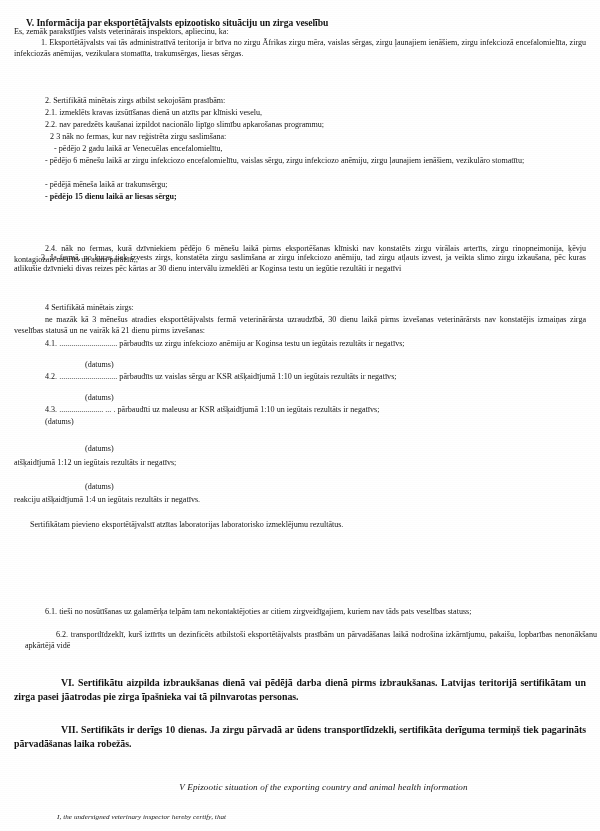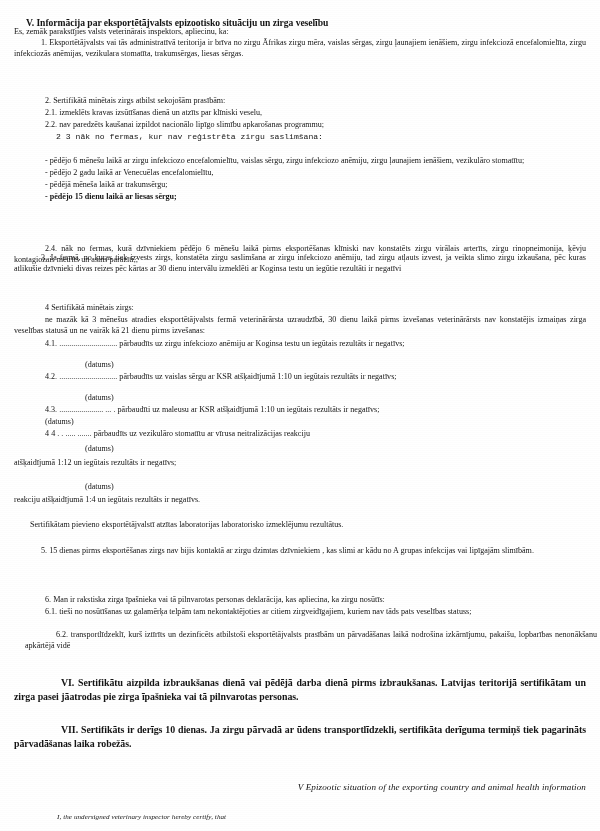--- a/index.html
+++ b/index.html
@@ -51,21 +51,21 @@
     font-size: 9.9px;
     line-height: 13.6px;
     text-align: left;
     letter-spacing: -0.05px;
   }
 
   .ital {
     font-style: italic;
     font-size: 9.1px;
     line-height: 12px;
-    text-align: right;
+    text-align: center;
     letter-spacing: 0.1px;
   }
   .ital-sm {
     font-style: italic;
     font-size: 7.1px;
     line-height: 10px;
     text-align: left;
     letter-spacing: 0.05px;
   }
 
@@ -93,23 +93,23 @@
   <div class="blk nojust" style="left:14px; top:26px; width:572px;">Es, zemāk parakstījies valsts veterinārais inspektors, apliecinu, ka:</div>
 
   <div class="blk ind" style="left:14px; top:37px; width:572px;">1. Eksportētājvalsts vai tās administratīvā teritorija ir brīva no zirgu Āfrikas zirgu mēra, vaislas sērgas, zirgu ļaunajiem ienāšiem, zirgu infekciozā encefalomielīta, zirgu infekciozās anēmijas, vezikulara stomatīta, trakumsērgas, liesas sērgas.</div>
 
   <div class="blk nojust" style="left:45px; top:95px; width:541px;">2. Sertifikātā minētais zirgs atbilst sekojošām prasībām:</div>
 
   <div class="blk nojust" style="left:45px; top:107px; width:541px;">2.1. izmeklēts kravas izsūtīšanas dienā un atzīts par klīniski veselu,</div>
 
   <div class="blk nojust" style="left:45px; top:119px; width:541px;">2.2. nav paredzēts kaušanai izpildot nacionālo lipīgo slimību apkarošanas programmu;</div>
 
-  <div class="blk nojust" style="left:56px; top:131px; width:541px;font-family:Liberation Mono, monospace;">2 3  nāk no fermas, kur nav reģistrēta zirgu saslimšana:</div>
+  <div class="blk nojust" style="left:50px; top:131px; width:541px;">2 3  nāk no fermas, kur nav reģistrēta zirgu saslimšana:</div>
 
-  <div class="blk nojust" style="left:45px; top:143px; width:541px;margin-top:24px;">- pēdējo 2 gadu laikā ar Venecuēlas encefalomielītu,</div>
+  <div class="blk nojust" style="left:54px; top:143px; width:541px;">- pēdējo 2 gadu laikā ar Venecuēlas encefalomielītu,</div>
 
   <div class="blk" style="left:14px; top:155px; width:572px; text-indent:31px;">- pēdējo 6 mēnešu laikā ar zirgu infekciozo encefalomielītu, vaislas sērgu, zirgu infekciozo anēmiju, zirgu ļaunajiem ienāšiem, vezikulāro stomatītu;</div>
 
   <div class="blk nojust" style="left:45px; top:179px; width:541px;">- pēdējā mēneša laikā ar trakumsērgu;</div>
 
   <div class="blk nojust" style="left:45px; top:191px; width:541px;font-weight:bold;">- pēdējo 15 dienu laikā ar liesas sērgu;</div>
 
   <div class="blk" style="left:14px; top:203px; width:572px; text-indent:31px;margin-top:40px;">2.4. nāk no fermas, kurā dzīvniekiem pēdējo 6 mēnešu laikā pirms eksportēšanas klīniski nav konstatēts zirgu virālais arterīts, zirgu rinopneimonija, ķēvju kontagiozais metrīts un asins parazīti,;</div>
 
   <div class="blk ind" style="left:14px; top:252px; width:572px;">3. Ja fermā, no kuras tiek izvests zirgs, konstatēta zirgu saslimšana ar zirgu infekciozo anēmiju, tad zirgu atļauts izvest, ja veikta slimo zirgu izkaušana, pēc kuras atlikušie dzīvnieki divas reizes pēc kārtas ar 30 dienu intervālu izmeklēti ar Koginsa testu un iegūtie rezultāti ir negatīvi</div>
@@ -120,32 +120,29 @@
 
   <div class="blk" style="left:14px; top:338px; width:572px; text-indent:31px;">4.1. ............................. pārbaudīts uz zirgu infekciozo anēmiju ar Koginsa testu un iegūtais rezultāts ir negatīvs;</div>
   <div class="blk nojust" style="left:85px; top:359px; width:120px;">(datums)</div>
 
   <div class="blk" style="left:14px; top:371px; width:572px; text-indent:31px;">4.2. ............................. pārbaudīts uz vaislas sērgu ar KSR atšķaidījumā 1:10 un iegūtais rezultāts ir negatīvs;</div>
   <div class="blk nojust" style="left:85px; top:392px; width:120px;">(datums)</div>
 
   <div class="blk nojust" style="left:45px; top:404px; width:555px;">4.3. ......................   ...   . pārbaudīti uz maleusu ar KSR atšķaidījumā 1:10 un iegūtais rezultāts ir negatīvs;</div>
   <div class="blk nojust" style="left:45px; top:416px; width:120px;">(datums)</div>
 
-  <div class="blk nojust" style="left:45px; top:428px; width:541px;">4 4          .              .       .....  ....... pārbaudīts uz vezikulāro stomatītu ar vīrusa neitralizācijas reakciju</div>
   <div class="blk nojust" style="left:85px; top:443px; width:120px;">(datums)</div>
   <div class="blk nojust" style="left:14px; top:457px; width:572px;">atšķaidījumā 1:12 un iegūtais rezultāts ir negatīvs;</div>
 
   <div class="blk nojust" style="left:85px; top:481px; width:120px;">(datums)</div>
   <div class="blk nojust" style="left:14px; top:494px; width:572px;">reakciju atšķaidījumā 1:4 un iegūtais rezultāts ir negatīvs.</div>
 
   <div class="blk nojust" style="left:30px; top:519px; width:572px;">Sertifikātam pievieno eksportētājvalstī atzītas laboratorijas laboratorisko izmeklējumu rezultātus.</div>
 
-  <div class="blk ind" style="left:14px; top:545px; width:572px;">5. 15 dienas pirms eksportēšanas  zirgs nav bijis kontaktā ar zirgu dzimtas dzīvniekiem , kas slimi ar kādu no A grupas  infekcijas vai lipīgajām slimībām.</div>
 
-  <div class="blk nojust" style="left:45px; top:594px; width:541px;">6. Man ir rakstiska zirga īpašnieka vai tā pilnvarotas personas deklarācija, kas apliecina, ka zirgu nosūtīs:</div>
 
   <div class="blk" style="left:14px; top:606px; width:572px; text-indent:31px;">6.1. tieši no nosūtīšanas uz galamērķa telpām tam nekontaktējoties ar citiem zirgveidīgajiem,  kuriem nav tāds pats veselības statuss;</div>
 
   <div class="blk" style="left:14px; top:629px; width:572px; text-indent:31px;margin-left:11px;">6.2. transportlīdzeklī, kurš iztīrīts un dezinficēts atbilstoši eksportētājvalsts prasībām un pārvadāšanas laikā nodrošina izkārnījumu, pakaišu, lopbarības nenonākšanu apkārtējā vidē</div>
 
   <div class="blk h-sec" style="left:14px; top:676px; width:572px; text-indent:47px; text-align:justify;">VI. Sertifikātu aizpilda izbraukšanas dienā vai pēdējā darba dienā pirms izbraukšanas. Latvijas teritorijā sertifikātam un zirga pasei jāatrodas pie zirga īpašnieka vai tā pilnvarotas personas.</div>
 
   <div class="blk h-sec" style="left:14px; top:723px; width:572px; text-indent:47px; text-align:justify;">VII. Sertifikāts ir derīgs 10 dienas. Ja zirgu pārvadā ar ūdens transportlīdzekli, sertifikāta derīguma termiņš tiek pagarināts pārvadāšanas laika robežās.</div>
 
   <div class="blk ital" style="left:61px; top:781px; width:525px;">V  Epizootic situation of the exporting country and animal health information</div>

